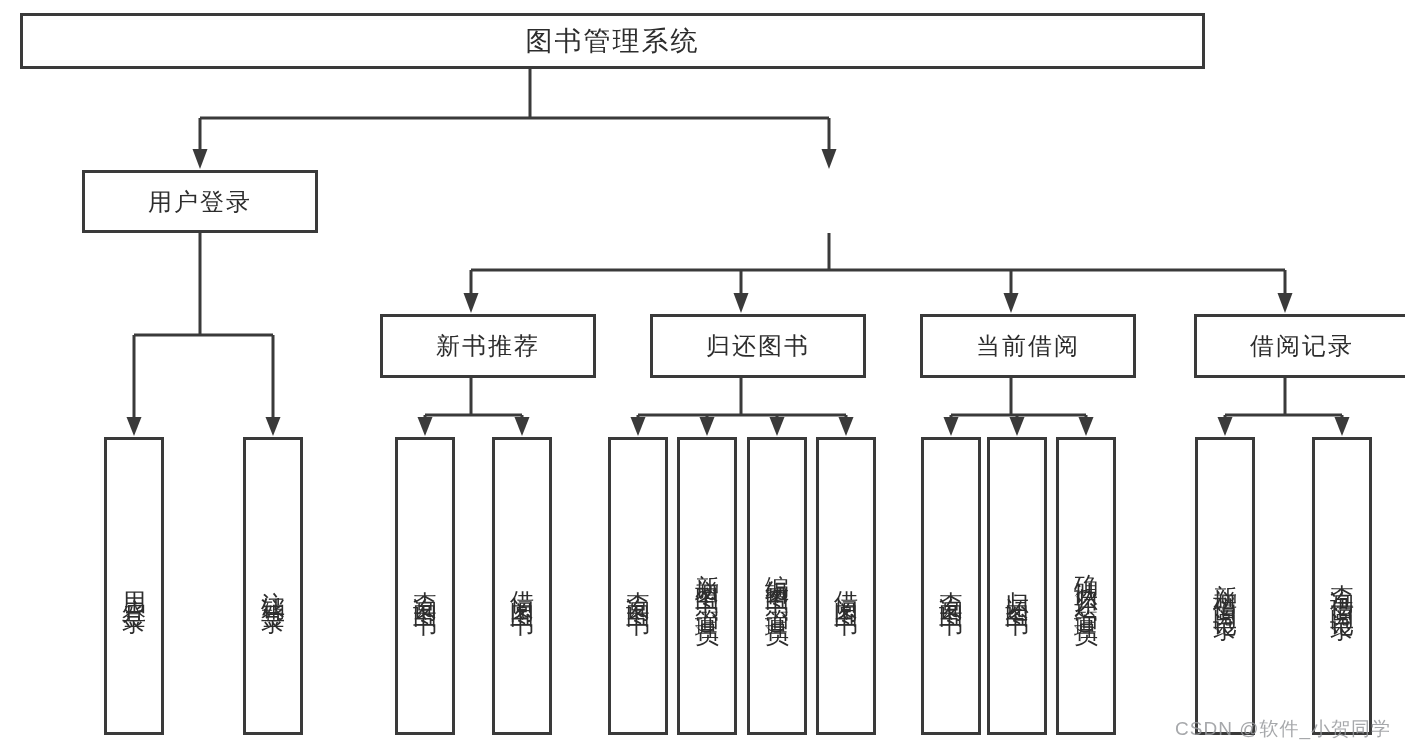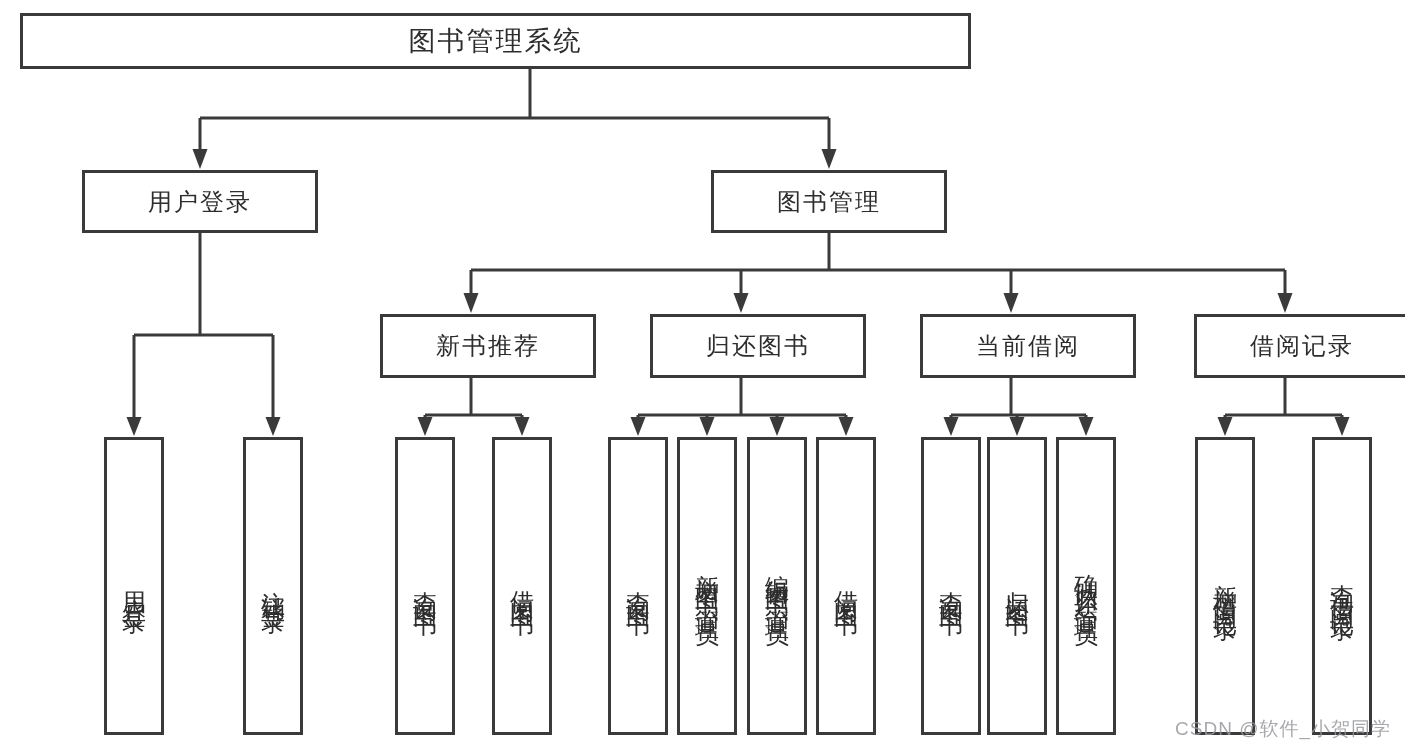--- a/index.html
+++ b/index.html
@@ -84,24 +84,23 @@
       <polygon points="1078.5,417 1093.5,417 1086,436"></polygon>
     </g>
 
     <g>
       <path d="M1285 378 V415 M1225 415 H1342 M1225 415 V420 M1342 415 V420"></path>
       <polygon points="1217.5,417 1232.5,417 1225,436"></polygon>
       <polygon points="1334.5,417 1349.5,417 1342,436"></polygon>
     </g>
   </svg>
 
-  <div class="node root" style="left:20px; top:13px; width:951px; height:56px">图书管理系统</div>
+  <div class="node root" style="left:20px; top:13px; width:1185px; height:56px">图书管理系统</div>
 
   <div class="node lvl2" style="left:82px">用户登录</div>
-  <div class="node lvl2" style="left:711px">图书管理</div>
 
   <div class="node lvl3" style="left:363px">新书推荐</div>
   <div class="node lvl3" style="left:633px">归还图书</div>
   <div class="node lvl3" style="left:903px">当前借阅</div>
   <div class="node lvl3" style="left:1177px">借阅记录</div>
 
   <div class="node leaf" style="left:104px">
     <span class="vtext">用户登录</span>
   </div>
   <div class="node leaf" style="left:243px">

